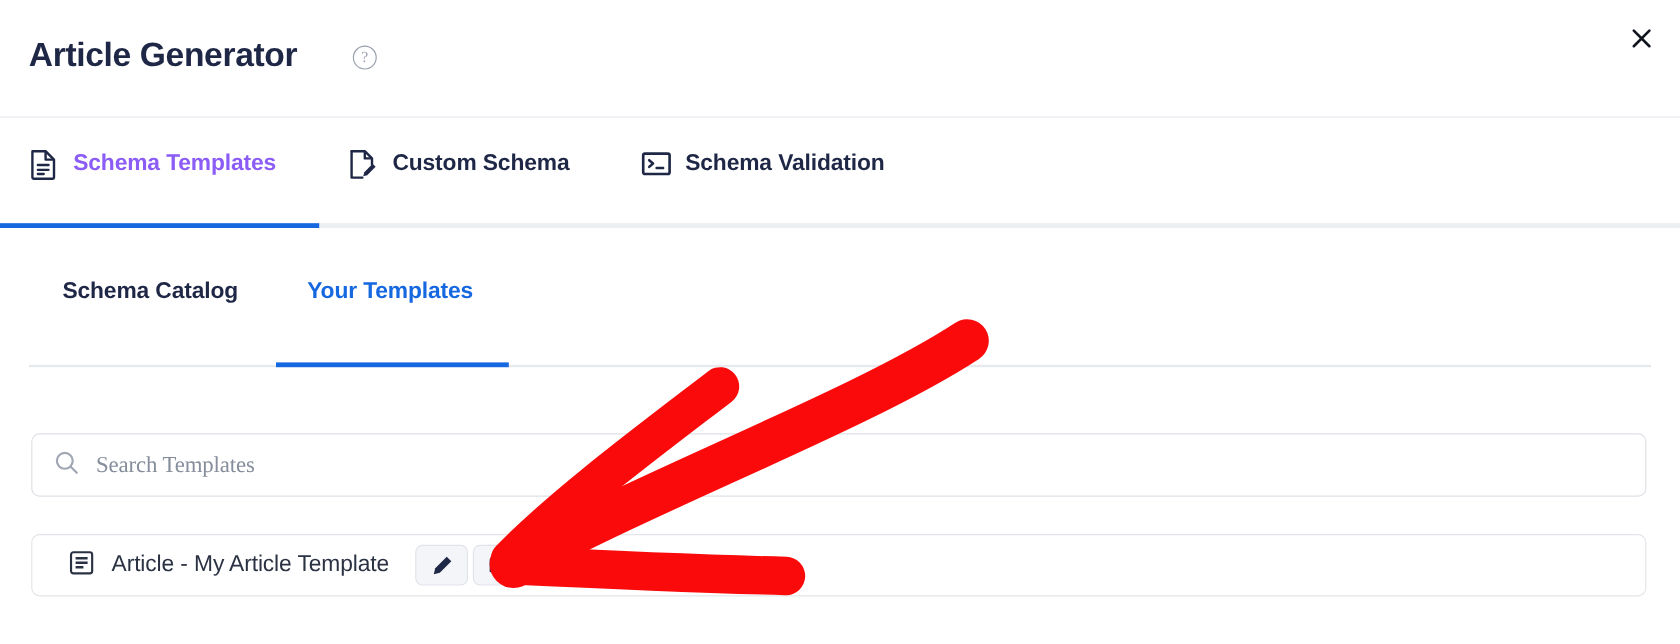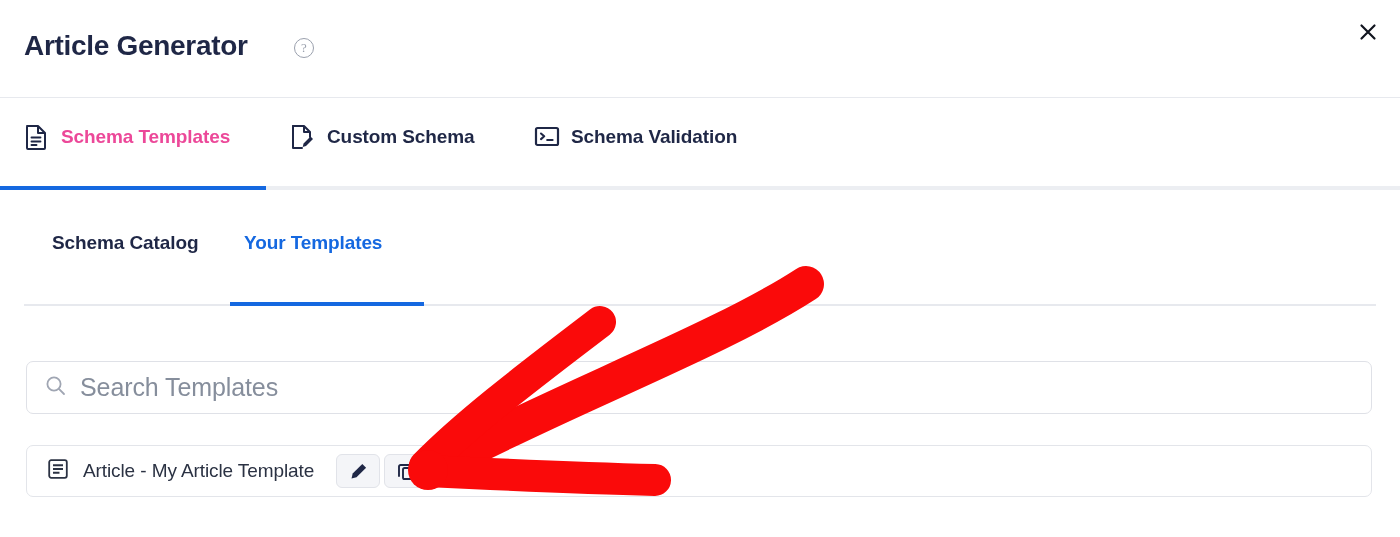--- a/index.html
+++ b/index.html
@@ -96,21 +96,21 @@
     gap: 13px;
     cursor: pointer;
     white-space: nowrap;
   }
   .tab-label {
     font-size: 19px;
     font-weight: bold;
     color: #1f2746;
     letter-spacing: -0.1px;
   }
-  .tab.active .tab-label { color: #ec4899; }
+  .tab.active .tab-label { color: #8b5cf6; }
   .tab-icon { display: block; width: 24px; height: 26px; flex: none; }
   #tab-0 { left: 24px; }
   #tab-1 { left: 290px; }
   #tab-2 { left: 534px; }
 
   
   .subtabbar {
     position: absolute;
     left: 0; top: 232px;
     width: 1400px;
@@ -122,21 +122,21 @@
     top: 0;
     font-size: 19px;
     font-weight: bold;
     color: #1f2746;
     cursor: pointer;
     white-space: nowrap;
     letter-spacing: -0.1px;
   }
   .subtab.active { color: #1568e0; }
   #subtab-0 { left: 52px; }
-  #subtab-1 { left: 244px; }
+  #subtab-1 { left: 256px; }
   .subtab-track {
     position: absolute;
     left: 24px; top: 72px;
     width: 1352px;
     height: 2px;
     background: #e7e9ee;
   }
   .subtab-underline-active {
     position: absolute;
     left: 230px; top: 70px;
@@ -158,41 +158,41 @@
     align-items: center;
     padding: 0 18px;
     gap: 14px;
     cursor: text;
   }
   .search-icon { flex: none; display: block; }
   .search-input {
     border: none;
     outline: none;
     background: transparent;
-    font-family: Liberation Sans, sans-serif;
-    font-size: 25px;
+    font-family: Liberation Serif, serif;
+    font-size: 19px;
     color: #000000;
     width: 100%;
     height: 100%;
     letter-spacing: -0.1px;
   }
   .search-input::placeholder { color: #868e9c; }
 
   
   .template-row {
     position: absolute;
     left: 26px; top: 445px;
     width: 1346px;
     height: 52px;
     border: 1px solid #e3e5ea;
     border-radius: 7px;
     background: #ffffff;
     display: flex;
     align-items: center;
-    padding: 0 20px;
+    padding: 0 30px;
   }
   .template-icon { flex: none; display: block; margin-right: 14px; }
   .template-name {
     font-size: 19px;
     color: #2b3243;
     letter-spacing: -0.1px;
     white-space: nowrap;
   }
   .row-actions {
     display: flex;

